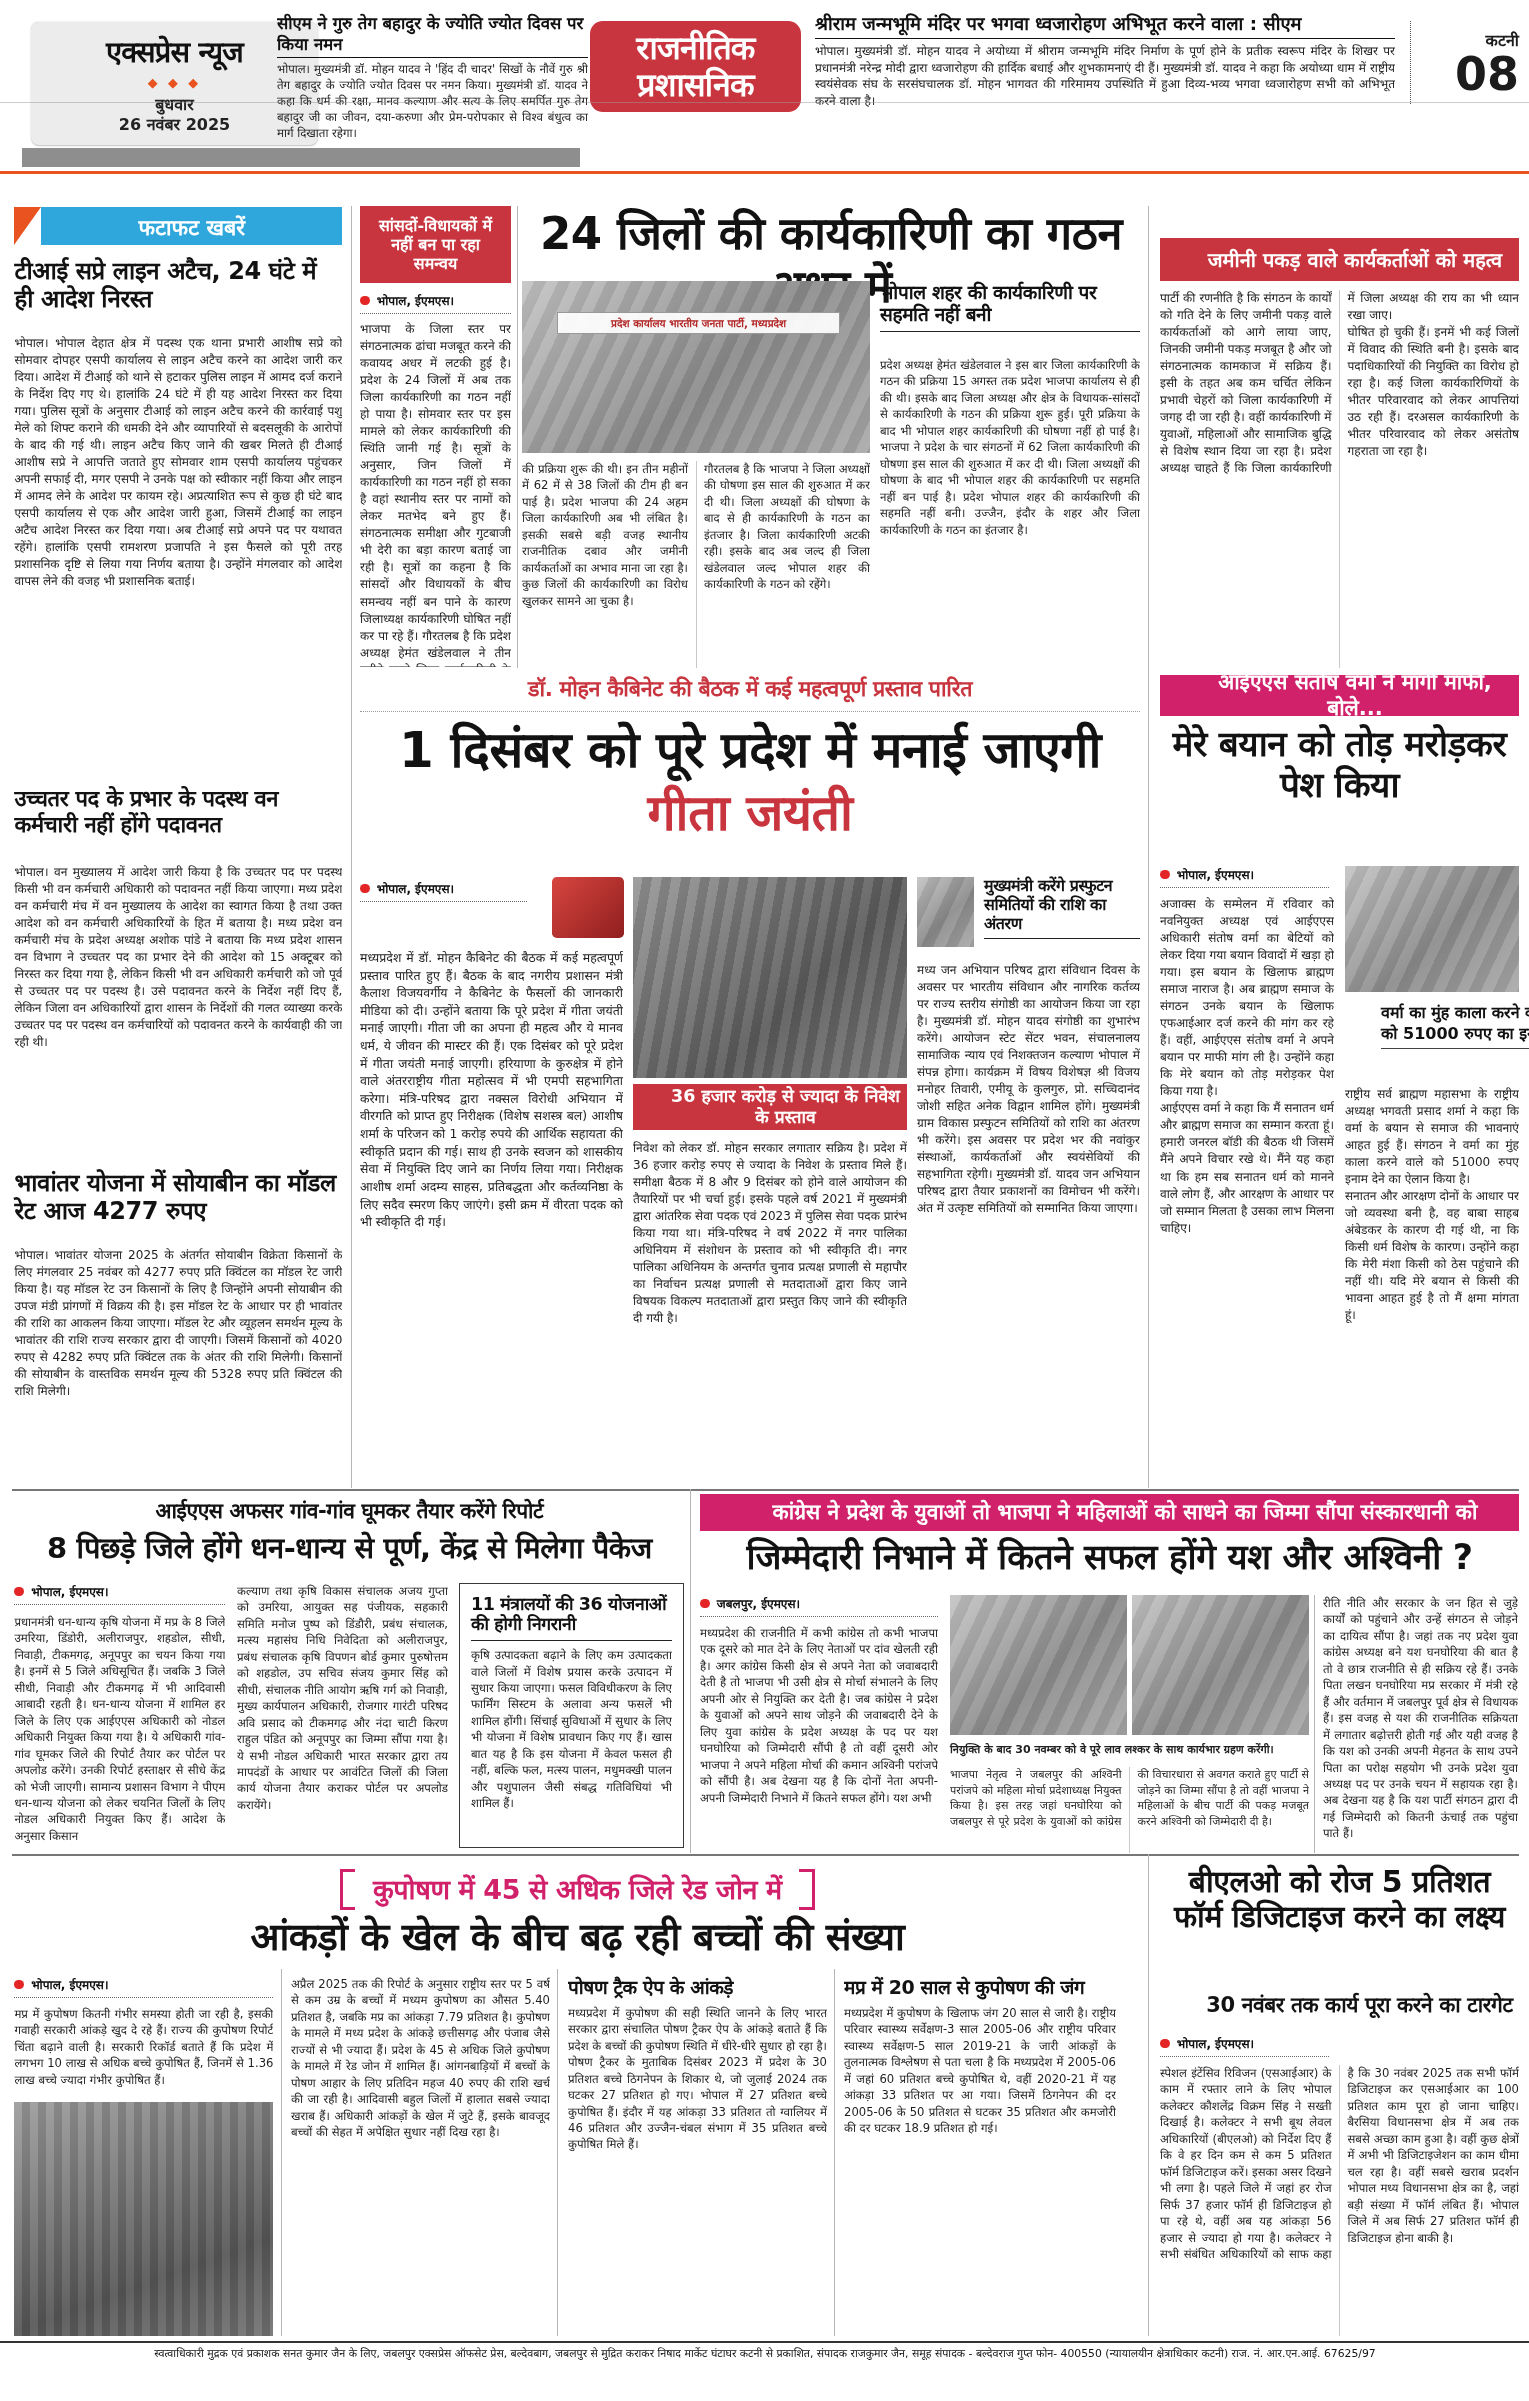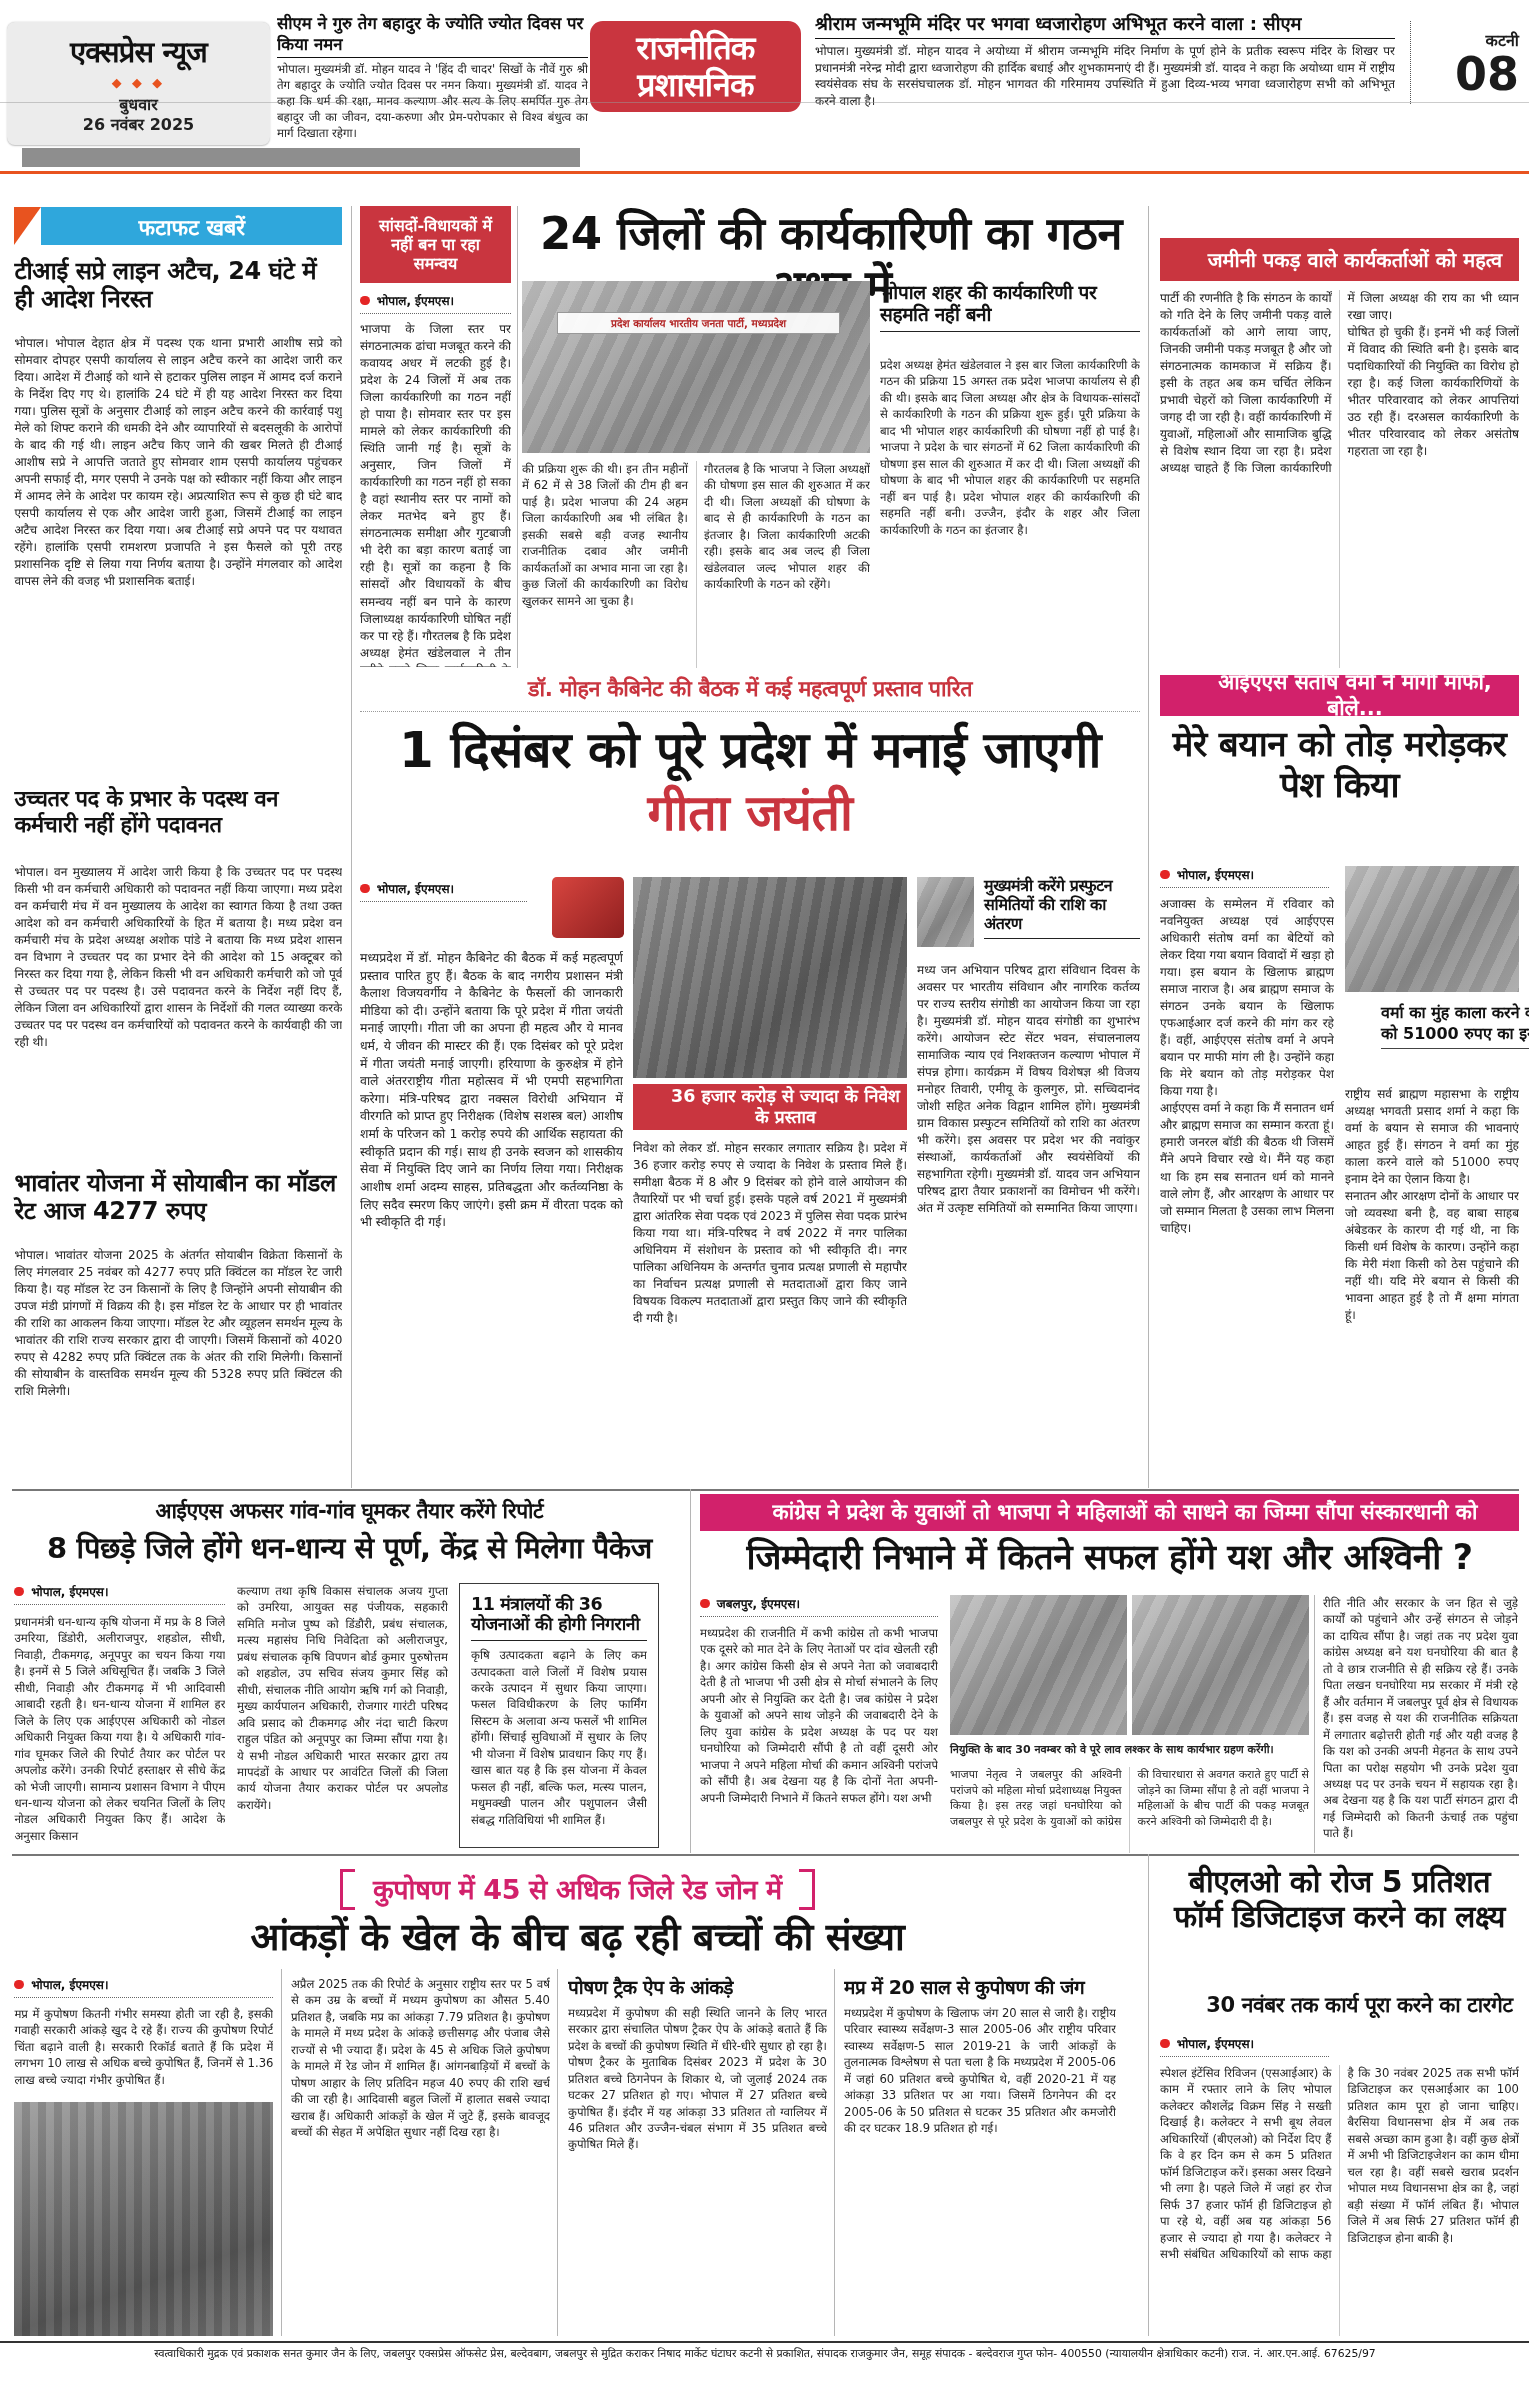--- a/index.html
+++ b/index.html
@@ -56,21 +56,21 @@
   .sign{position:absolute;left:10%;top:18%;width:80%;background:rgba(255,255,255,.92);
      color:#b32727;font-size:10.4px;font-weight:bold;text-align:center;padding:3.2px 1.6px;border:0.8px solid #999;}
   .footer-line{font-size:10.8px;color:#111;text-align:center;line-height:1.3;}
   .inset-head{font-size:16px;font-weight:bold;line-height:1.3;color:#111;border-bottom:0.8px solid #444;padding-bottom:3.2px;margin-left:36px;}
 </style>
 </head>
 <body>
 
 <div class="page">
 
-  <div class="abs masthead-box" style="left:7px;top:22px;width:263px;height:123px;">
+  <div class="abs masthead-box" style="left:31px;top:22px;width:287px;height:123px;">
     <div class="masthead-title">एक्सप्रेस न्यूज</div>
     <div class="ornament">◆ ◆ ◆</div>
     <div class="masthead-date">
       <span>बुधवार</span><br>
       <span>26 नवंबर 2025</span>
     </div>
   </div>
 
   <div class="abs" style="left:277px;top:12.8px;width:311px;height:137px;overflow:hidden;">
     <div class="top-head">सीएम ने गुरु तेग बहादुर के ज्योति ज्योत दिवस पर किया नमन</div>
@@ -177,21 +177,21 @@
   <div class="abs hr" style="left:12px;top:1489px;width:1507px;height:1.6px;background:#777;"></div>
 
   <div class="abs headline center" style="left:14.4px;top:1499px;width:670px;font-size:21px;">आईएएस अफसर गांव-गांव घूमकर तैयार करेंगे रिपोर्ट</div>
   <div class="abs headline center" style="left:14.4px;top:1531px;width:670px;font-size:29px;">8 पिछड़े जिले होंगे धन-धान्य से पूर्ण, केंद्र से मिलेगा पैकेज</div>
   <div class="abs byline" style="left:14.4px;top:1583px;width:211px;">
     <span class="dot"></span>
     <span>भोपाल, ईएमएस।</span>
   </div>
   <div class="abs body-text" style="left:14.4px;top:1614px;width:211px;height:234px;font-size:11.6px;">प्रधानमंत्री धन-धान्य कृषि योजना में मप्र के 8 जिले उमरिया, डिंडोरी, अलीराजपुर, शहडोल, सीधी, निवाड़ी, टीकमगढ़, अनूपपुर का चयन किया गया है। इनमें से 5 जिले अधिसूचित हैं। जबकि 3 जिले सीधी, निवाड़ी और टीकमगढ़ में भी आदिवासी आबादी रहती है। धन-धान्य योजना में शामिल हर जिले के लिए एक आईएएस अधिकारी को नोडल अधिकारी नियुक्त किया गया है। ये अधिकारी गांव-गांव घूमकर जिले की रिपोर्ट तैयार कर पोर्टल पर अपलोड करेंगे। उनकी रिपोर्ट हस्ताक्षर से सीधे केंद्र को भेजी जाएगी। सामान्य प्रशासन विभाग ने पीएम धन-धान्य योजना को लेकर चयनित जिलों के लिए नोडल अधिकारी नियुक्त किए हैं। आदेश के अनुसार किसान</div>
   <div class="abs body-text" style="left:237px;top:1583px;width:211px;height:265px;font-size:11.6px;">कल्याण तथा कृषि विकास संचालक अजय गुप्ता को उमरिया, आयुक्त सह पंजीयक, सहकारी समिति मनोज पुष्प को डिंडौरी, प्रबंध संचालक, मत्स्य महासंघ निधि निवेदिता को अलीराजपुर, प्रबंध संचालक कृषि विपणन बोर्ड कुमार पुरुषोत्तम को शहडोल, उप सचिव संजय कुमार सिंह को सीधी, संचालक नीति आयोग ऋषि गर्ग को निवाड़ी, मुख्य कार्यपालन अधिकारी, रोजगार गारंटी परिषद अवि प्रसाद को टीकमगढ़ और नंदा चाटी किरण राहुल पंडित को अनूपपुर का जिम्मा सौंपा गया है। ये सभी नोडल अधिकारी भारत सरकार द्वारा तय मापदंडों के आधार पर आवंटित जिलों की जिला कार्य योजना तैयार कराकर पोर्टल पर अपलोड करायेंगे।</div>
-  <div class="abs sub-box" style="left:459px;top:1583px;width:200px;height:265px;overflow:hidden;">
+  <div class="abs sub-box" style="left:459px;top:1583px;width:225px;height:265px;overflow:hidden;">
     <div class="headline underl" style="font-size:17.5px;">11 मंत्रालयों की 36 योजनाओं की होगी निगरानी</div>
     <div class="body-text" style="margin-top:6.4px;font-size:11.6px;">कृषि उत्पादकता बढ़ाने के लिए कम उत्पादकता वाले जिलों में विशेष प्रयास करके उत्पादन में सुधार किया जाएगा। फसल विविधीकरण के लिए फार्मिंग सिस्टम के अलावा अन्य फसलें भी शामिल होंगी। सिंचाई सुविधाओं में सुधार के लिए भी योजना में विशेष प्रावधान किए गए हैं। खास बात यह है कि इस योजना में केवल फसल ही नहीं, बल्कि फल, मत्स्य पालन, मधुमक्खी पालन और पशुपालन जैसी संबद्ध गतिविधियां भी शामिल हैं।</div>
   </div>
   <div class="abs vr" style="left:690px;top:1489px;height:364px;"></div>
 
   <div class="abs kicker-box pinkbg" style="left:700px;top:1494px;width:819px;height:37px;font-size:21px;">कांग्रेस ने प्रदेश के युवाओं तो भाजपा ने महिलाओं को साधने का जिम्मा सौंपा संस्कारधानी को</div>
   <div class="abs headline center" style="left:700px;top:1537px;width:819px;font-size:35px;">जिम्मेदारी निभाने में कितने सफल होंगे यश और अश्विनी ?</div>
   <div class="abs byline" style="left:700px;top:1595px;width:238px;">
     <span class="dot"></span>
     <span>जबलपुर, ईएमएस।</span>

